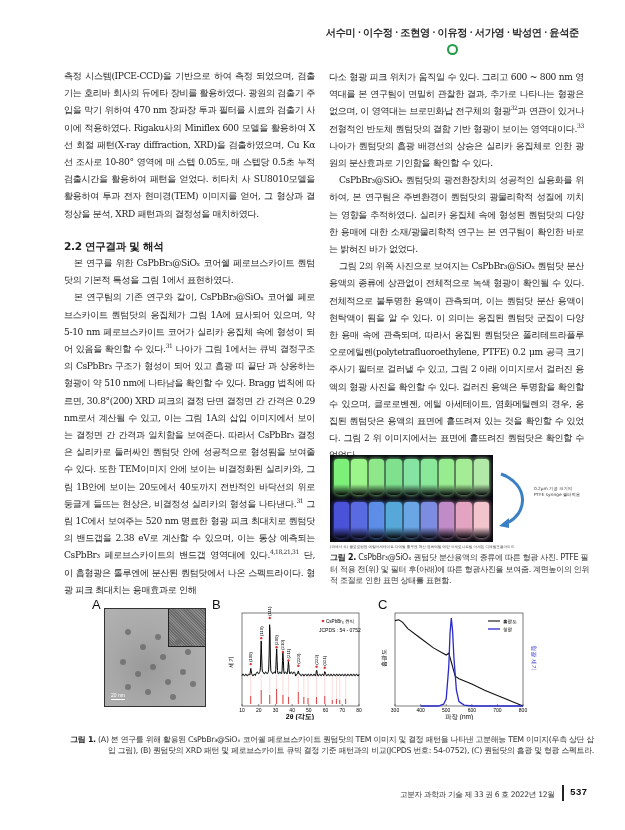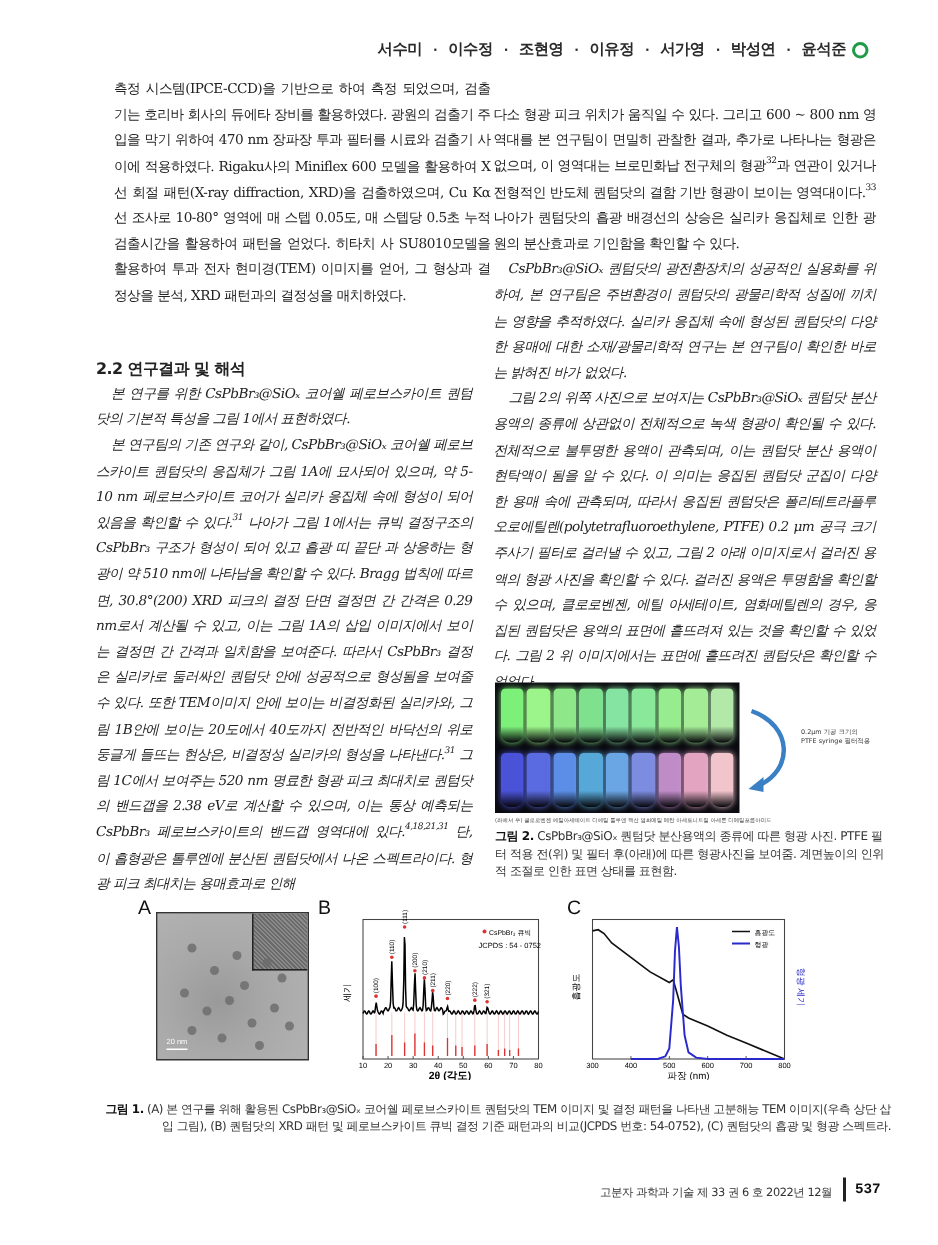--- a/index.html
+++ b/index.html
@@ -1,24 +1,24 @@
 <!DOCTYPE html>
 <html><head>
 <meta charset="utf-8">
 <style>
   html, body { margin: 0; padding: 0; background: #ffffff; }
   body { width: 625px; height: 830px; position: relative; overflow: hidden;
          font-family: "DejaVu Serif", serif; color: #222; }
-  .header-authors { position: absolute; top: 26px; right: 46px; font-family: Liberation Mono, monospace;
-         font-size: 10.2px; font-weight: bold; color: #2a2a2a; letter-spacing: -0.3px; display: flex; align-items: center; gap: 4px; }
+  .header-authors { position: absolute; top: 26px; right: 46px; font-family: Liberation Serif, serif;
+         font-size: 10.2px; font-weight: bold; color: #2a2a2a; letter-spacing: -0.3px; display: flex; align-items: center; gap: 4px; flex-direction: column; }
   .header-mark { width: 7px; height: 7px; border: 2.2px solid #1f9a45; border-radius: 50%; display: inline-block; }
   .col { position: absolute; font-size: 9.1px; line-height: 17.2px; text-align: justify; letter-spacing: -0.35px; }
   .col p { margin: 0; }
-  .col p.indent { text-indent: 10px; font-style: italic; }
-  #col-left-top { left: 64px; top: 52px; width: 251px; margin-left: 12px; }
+  .col p.indent { text-indent: 10px; }
+  #col-left-top { left: 64px; top: 68px; width: 251px; }
   #col-left-bottom { left: 64px; top: 238px; width: 251px; }
   #col-right { left: 329px; top: 69px; width: 255px; }
   .section-title { font-family: "DejaVu Sans", sans-serif; font-weight: bold; font-size: 10.6px; margin: 0 0 1px 0; line-height: 16px; }
   sup { font-size: 6px; line-height: 0; }
 
   
   #fig2-photo { position: absolute; left: 330px; top: 455px; width: 163px; height: 87px; background: #0a0a10; }
   .vial-row { position: absolute; left: 4px; right: 4px; height: 36px; display: flex; gap: 2px; }
   .vial { flex: 1; border-radius: 3px 3px 6px 6px; }
   #fig2-arrow { position: absolute; left: 495px; top: 470px; width: 40px; height: 60px; }

